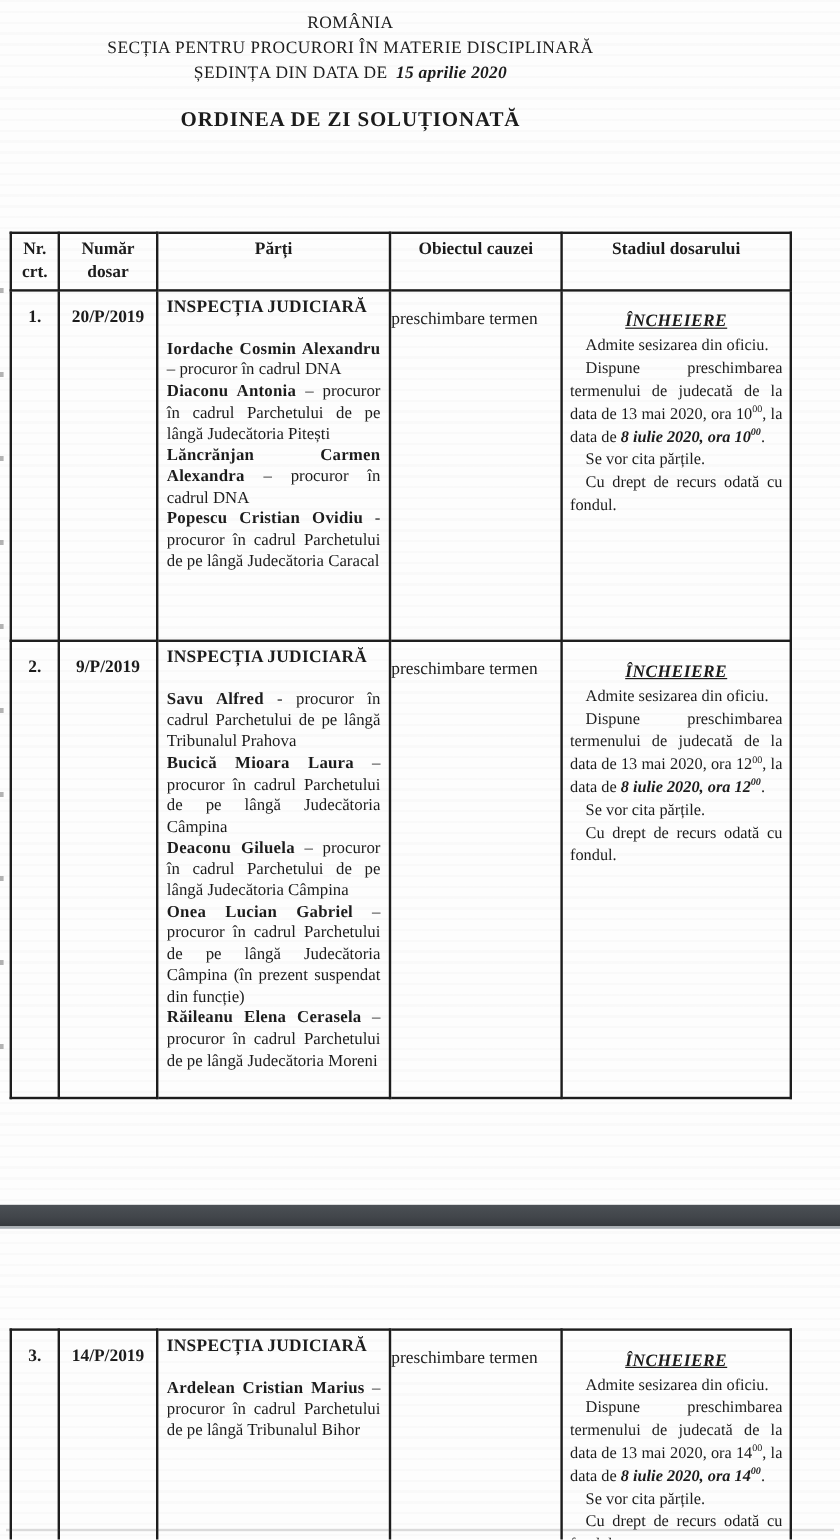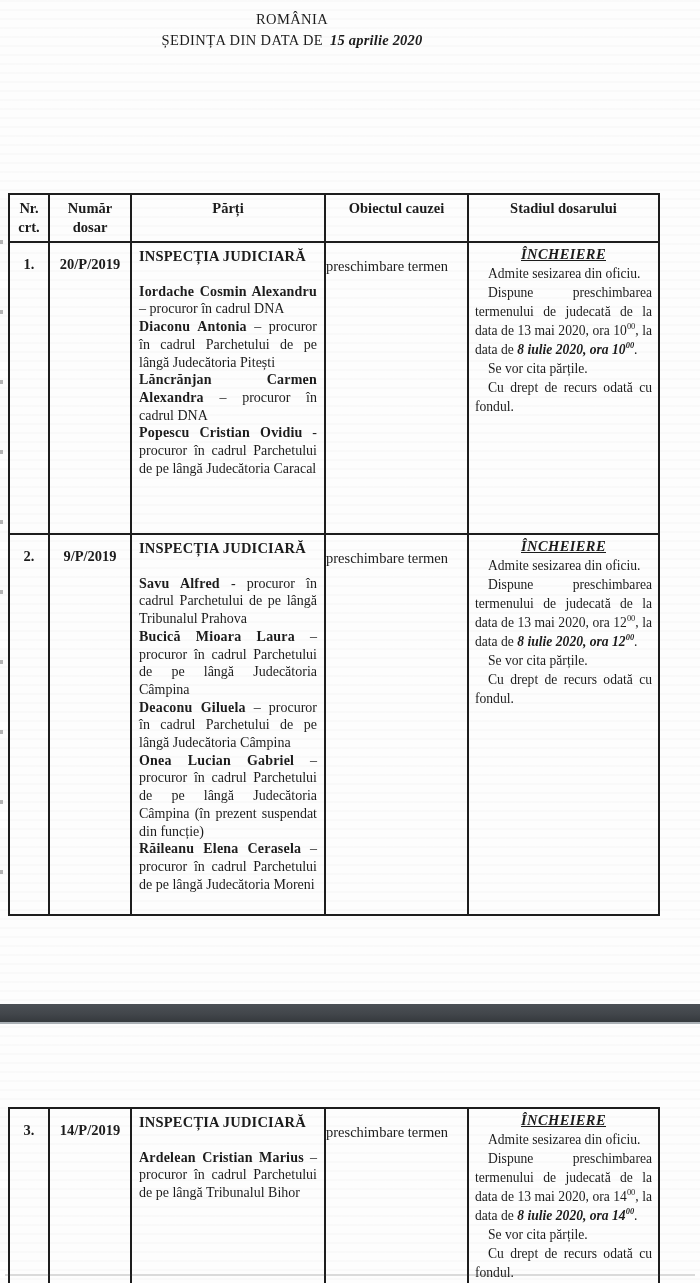--- a/index.html
+++ b/index.html
@@ -34,21 +34,21 @@
   }
   #table1 tbody tr:nth-of-type(1){height:292px}
   #table1 tbody tr:nth-of-type(2){height:381px}
   #table2 tbody tr:nth-of-type(1){height:158px}
   td.nr-cell, td.dosar-cell { text-align:center; font-weight:bold; font-size:14.5px; padding-top:13px; }
   td.parti-cell { padding:5px 7px 4px 7px; font-size:14px; line-height:17.7px; }
   .org { font-weight:bold; font-size:14.5px; letter-spacing:0.2px; margin-bottom:17px; }
   .member { text-align:justify; }
   .member b { letter-spacing:0.2px; }
   td.obiect-cell { text-align:left; font-size:14.5px; padding-top:15px; }
-  td.stadiul-cell { padding:2px 6px 2px 6px; font-size:13.6px; line-height:19px;margin-top:48px; }
+  td.stadiul-cell { padding:16px 6px 2px 6px; font-size:13.6px; line-height:19px;margin-top:48px; }
   .st-heading { text-align:center; font-weight:bold; font-style:italic; text-decoration:underline; font-size:14.5px; letter-spacing:0.4px; }
   .st-p { text-align:justify; text-indent:13px; }
   .st-p sup { font-size:0.62em; line-height:0; vertical-align:super; }
   .bi { font-weight:bold; font-style:italic; }
   
   .page-break-band {
     position:absolute; left:0; top:1004px; width:700px; height:20px;
     background:linear-gradient(180deg,#4b5055 0%, #42464b 55%, #35393d 100%);
     border-bottom:2px solid #aab0b5;
   }
@@ -62,21 +62,23 @@
     background:rgba(60,60,60,0.18);
   }
 </style>
 </head>
 <body>
 
 <div class="canvas">
 
   <div class="doc-header">
     <div class="hline">ROMÂNIA</div>
+    <div class="hline">SECȚIA PENTRU PROCURORI ÎN MATERIE DISCIPLINARĂ</div>
     <div class="hline"><span>ȘEDINȚA DIN DATA DE</span><span class="hdate">15 aprilie 2020</span></div>
+    <div class="doc-title">ORDINEA DE ZI SOLUȚIONATĂ</div>
   </div>
 
   <div class="tbl-wrap" id="table1-wrap">
     <table id="table1">
       <colgroup>
           <col class="c1">
           <col class="c2">
           <col class="c3">
           <col class="c4">
           <col class="c5">

